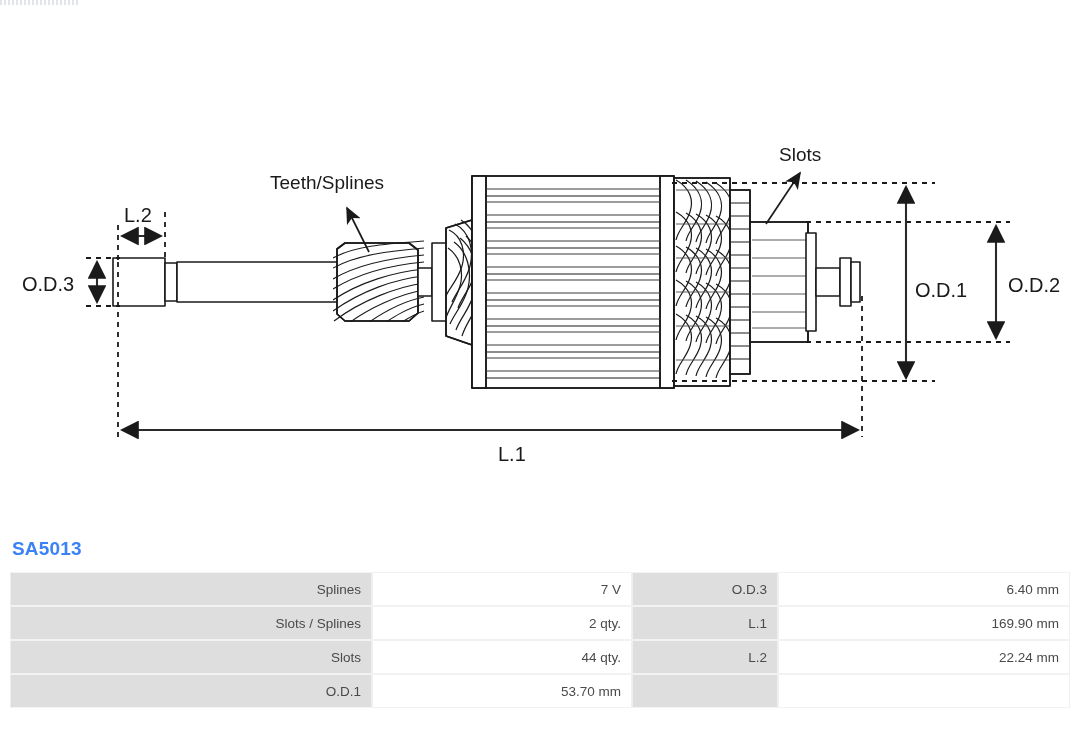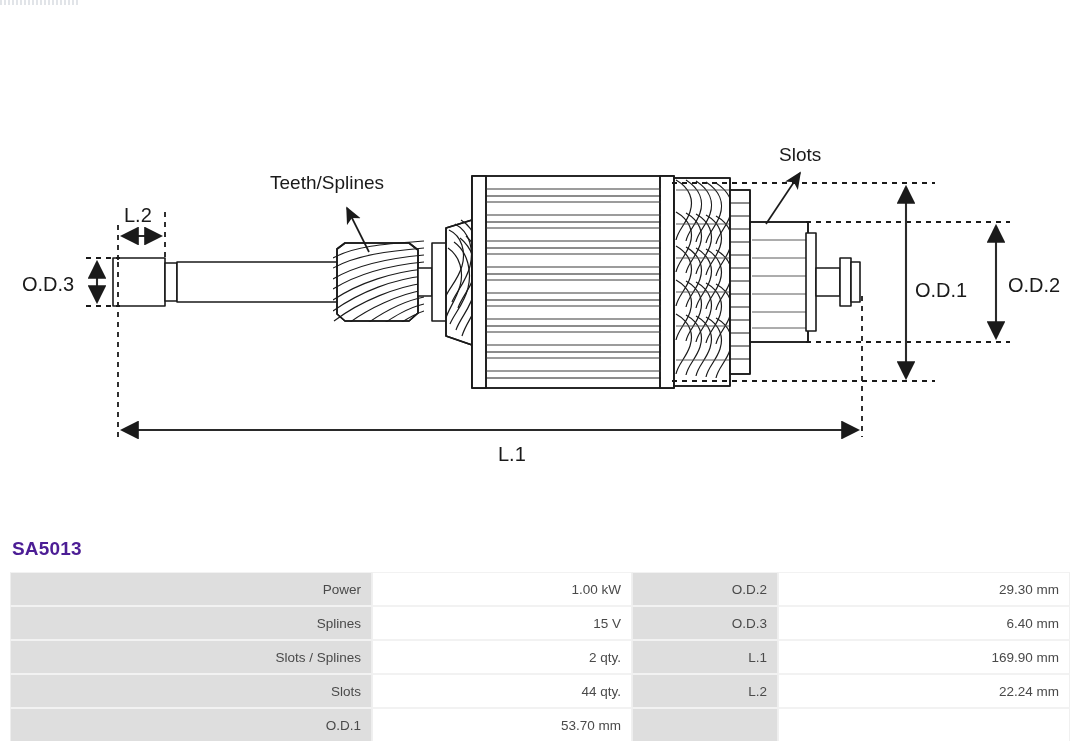--- a/index.html
+++ b/index.html
@@ -34,21 +34,21 @@
   }
   #diagram-svg {
     display: block;
   }
   #part-title {
     position: absolute;
     left: 12px;
     top: 538px;
     font-size: 19px;
     font-weight: bold;
-    color: #4c1d95;
+    color: #3b82f6;
     letter-spacing: 0.2px;
   }
   #spec-table {
     position: absolute;
     left: 10px;
     top: 572px;
     width: 1060px;
     border-collapse: separate;
     border-spacing: 0;
     table-layout: fixed;
@@ -342,28 +342,22 @@
 
 <table id="spec-table">
   <colgroup>
     <col class="col-a">
       <col class="col-b">
       <col class="col-c">
       <col class="col-d">
   </colgroup>
   <tbody>
     <tr>
-      <td class="cell-label">Power</td>
-      <td class="cell-value">1.00 kW</td>
-      <td class="cell-label">O.D.2</td>
-      <td class="cell-value">29.30 mm</td>
-    </tr>
-    <tr>
       <td class="cell-label">Splines</td>
-      <td class="cell-value">15 V</td>
+      <td class="cell-value">7 V</td>
       <td class="cell-label">O.D.3</td>
       <td class="cell-value">6.40 mm</td>
     </tr>
     <tr>
       <td class="cell-label">Slots / Splines</td>
       <td class="cell-value">2 qty.</td>
       <td class="cell-label">L.1</td>
       <td class="cell-value">169.90 mm</td>
     </tr>
     <tr>

